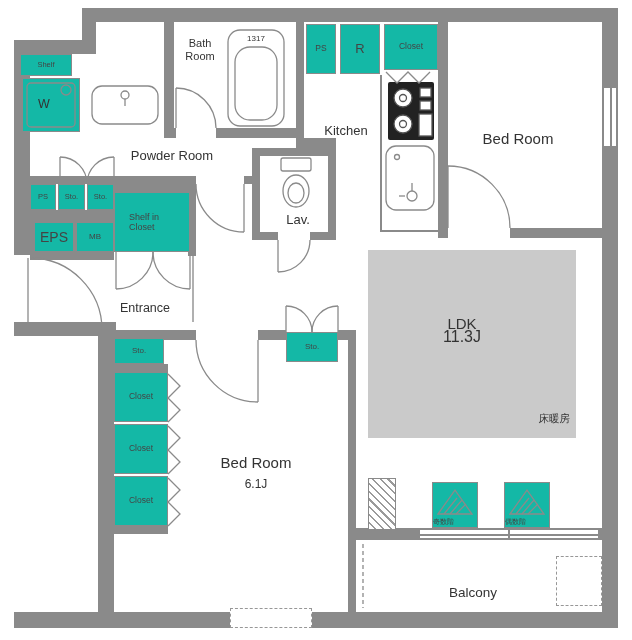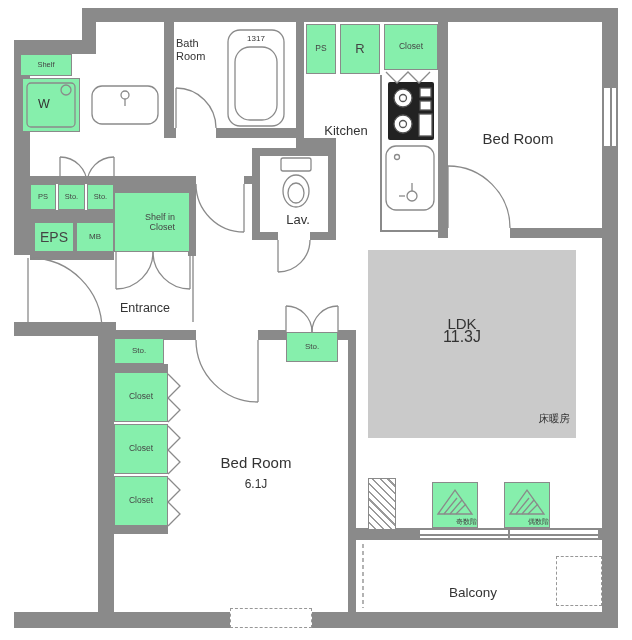--- a/index.html
+++ b/index.html
@@ -1,25 +1,25 @@
 <!DOCTYPE html>
 <html><head>
 <meta charset="utf-8">
 <style>
   html,body{margin:0;padding:0;background:#fff}
   .plan{position:relative;width:632px;height:640px;background:#fff;overflow:hidden;
         font-family:"Liberation Sans",sans-serif;color:#3a3a3a}
   .wall{position:absolute;background:#8a8a8a;z-index:2}
   .thin{position:absolute;background:#8a8a8a;z-index:3}
   .zone{position:absolute;z-index:1}
-  .box{position:absolute;background:#86efac;border:1.2px solid #8a8a8a;z-index:3;
-       display:flex;align-items:center;justify-content:center;text-align:right;
+  .box{position:absolute;background:#14b8a6;border:1.2px solid #8a8a8a;z-index:3;
+       display:flex;align-items:center;justify-content:center;text-align:left;
        color:#444;box-sizing:border-box;line-height:1.15}
   .label{position:absolute;z-index:6;display:flex;flex-direction:column;align-items:center;
-         justify-content:center;color:#333;line-height:1.2}
+         justify-content:center;text-align:center;color:#333;line-height:1.2}
   .win{position:absolute;background:#fff;z-index:3;box-sizing:border-box}
   .dashed{position:absolute;background:#fff;border:1.5px dashed #979797;z-index:3;box-sizing:border-box}
   .hatch{position:absolute;z-index:3;border:1.2px solid #8a8a8a;box-sizing:border-box;
          background:repeating-linear-gradient(45deg,#fff 0 4px,#9a9a9a 4px 5.5px)}
   svg.overlay{position:absolute;left:0;top:0;z-index:4;pointer-events:none}
 </style>
 </head>
 <body>
 
 <div class="plan">
@@ -223,20 +223,21 @@
       <path d="M510 514 L527 490 L544 514 Z"></path>
       <path d="M516 514 L529 498 M522 514 L534 500 M528 514 L538 504"></path>
       </g>
     <g>
       <path d="M363 544 V608" stroke-dasharray="4 3"></path>
       </g>
   </svg>
 
   <div class="label" style="left:176px;top:34px;width:48px;height:32px;font-size:11px">Bath Room</div>
   <div class="label" style="left:234px;top:33px;width:44px;height:12px;font-size:8px">1317</div>
+  <div class="label" style="left:126px;top:138px;width:92px;height:36px;font-size:13px">Powder Room</div>
   <div class="label" style="left:314px;top:123px;width:64px;height:16px;font-size:13px">Kitchen</div>
   <div class="label" style="left:278px;top:212px;width:40px;height:16px;font-size:13px">Lav.</div>
   <div class="label" style="left:102px;top:300px;width:86px;height:16px;font-size:12.5px">Entrance</div>
   <div class="label" style="left:22px;top:96px;width:44px;height:16px;font-size:12.5px">W</div>
   <div class="label" style="left:462px;top:128px;width:112px;height:22px;font-size:15px">Bed Room</div>
   <div class="label" style="left:196px;top:452px;width:120px;height:22px;font-size:15px">Bed Room</div>
   <div class="label" style="left:196px;top:476px;width:120px;height:16px;font-size:12px">6.1J</div>
   <div class="label" style="left:432px;top:314px;width:60px;height:20px;font-size:15px">LDK</div>
   <div class="label" style="left:427px;top:329px;width:70px;height:16px;font-size:16px">11.3J</div>
   <div class="label" style="left:498px;top:410px;width:72px;height:16px;font-size:10.5px;align-items:flex-end">床暖房</div>

